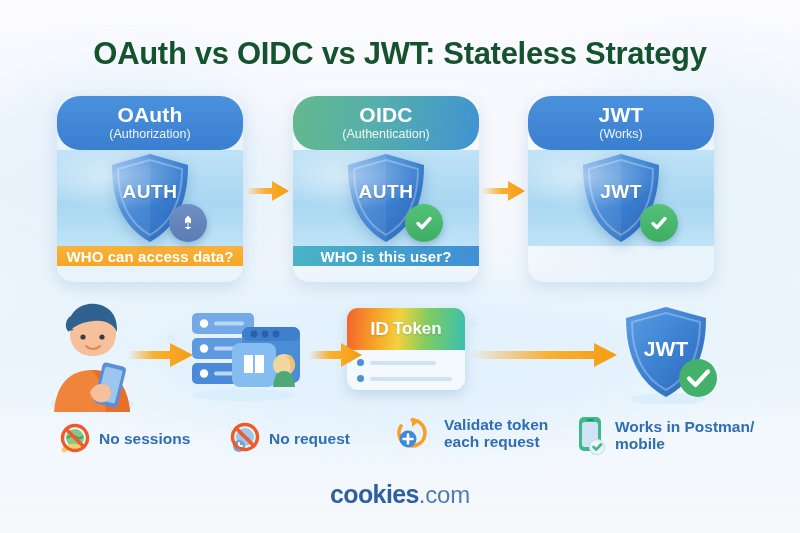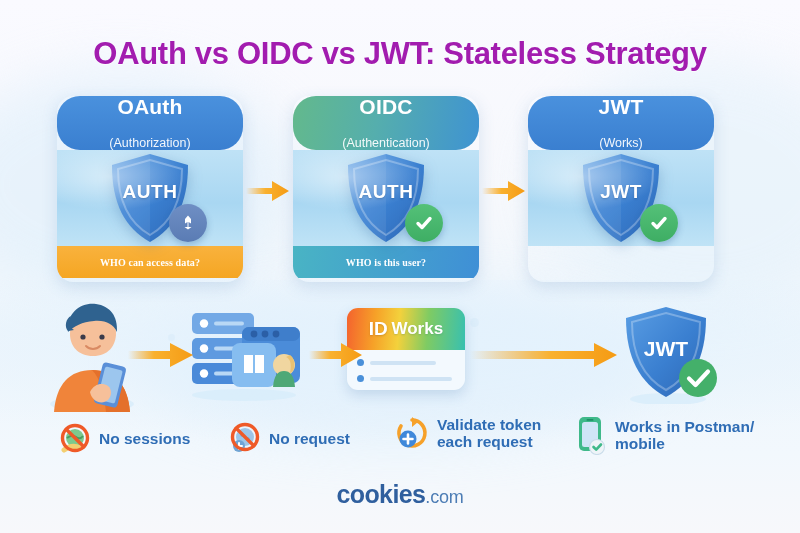--- a/index.html
+++ b/index.html
@@ -18,43 +18,43 @@
   .blob-a{left:-60px;top:70px;width:360px;height:230px;background:#dceefb;}
   .blob-b{right:-70px;top:60px;width:330px;height:250px;background:#e2f1fb;}
   .blob-c{left:140px;top:290px;width:520px;height:150px;background:#dcedfb;opacity:.6;}
   .bg-wave{position:absolute;left:0;right:0;top:280px;height:170px;
     background:radial-gradient(120% 80% at 50% 40%,#e4f2fd 0%,rgba(228,242,253,0) 70%);}
   .bg-dot{position:absolute;border-radius:50%;background:#dbecf9;opacity:.75;}
 
   
   .title{
     position:absolute;left:0;right:0;top:36px;text-align:center;
-    font-size:31px;font-weight:bold;color:#a21caf;letter-spacing:-.3px;
+    font-size:31px;font-weight:bold;color:#14532d;letter-spacing:-.3px;
     text-shadow:0 1px 0 rgba(255,255,255,.7);
   }
 
   
   .card{
     position:absolute;top:96px;width:186px;height:186px;
     border-radius:16px;overflow:hidden;
     box-shadow:0 5px 16px rgba(70,120,175,.18);
   }
   #card-0{left:57px;}
   #card-1{left:293px;}
   #card-2{left:528px;}
   .card-head{height:54px;display:flex;flex-direction:column;align-items:center;
-    justify-content:space-between;color:#fff;line-height:1.05;border-radius:23px;}
+    justify-content:center;color:#fff;line-height:1.05;border-radius:23px;}
   .card-head .t{font-size:21px;font-weight:bold;letter-spacing:.2px;}
   .card-head .s{font-size:12.5px;opacity:.93;margin-top:2px;font-weight:normal;}
   .card-body{height:96px;position:relative;
     background:linear-gradient(180deg,#bfe2f6 0%,#a9d7f2 55%,#bfe3f6 100%);}
   .card-body::after{content:"";position:absolute;inset:0;
     background:radial-gradient(60% 50% at 28% 28%,rgba(255,255,255,.45),rgba(255,255,255,0) 70%);}
-  .card-foot{height:32px;display:flex;align-items:center;justify-content:center;
-    color:#fff;font-size:10px;font-weight:bold;letter-spacing:.1px;font-family:Liberation Serif, serif;}
+  .card-foot{height:20px;display:flex;align-items:center;justify-content:center;
+    color:#fff;font-size:15px;font-weight:bold;letter-spacing:.1px;}
 
   
   .head-blue{background:linear-gradient(180deg,#4a91dd 0%,#3a7fd0 100%);}
   .head-grad{background:linear-gradient(100deg,#63b98c 0%,#55aead 45%,#3f93d2 100%);}
   .foot-orange{background:linear-gradient(180deg,#f9b23d 0%,#f5a623 100%);}
   .foot-tealblue{background:linear-gradient(100deg,#49b4c4 0%,#3f8fd6 100%);}
   .foot-green{background:linear-gradient(100deg,#53bb76 0%,#49b492 100%);}
 
   
   .shield-wrap{position:absolute;left:50%;top:50%;transform:translate(-50%,-50%);
@@ -100,27 +100,27 @@
   .idline.l1{width:66px;}
   .idline.l2{width:82px;}
 
   
   .bullet{position:absolute;display:flex;align-items:center;}
   .bullet .ico{flex:none;margin-right:7px;}
   .bullet .ico svg{display:block;}
   .bullet .lbl{font-size:15.5px;font-weight:bold;color:#2f6db5;line-height:1.12;}
   #bullet-0{left:58px;top:422px;}
   #bullet-1{left:228px;top:422px;}
-  #bullet-2{left:394px;top:415px;}
+  #bullet-2{left:394px;top:415px;gap:7px;}
   #bullet-3{left:572px;top:415px;justify-content:flex-end;}
 
   
   .brand{position:absolute;left:0;right:0;bottom:24px;text-align:center;}
   .brand .b1{font-size:25px;font-weight:bold;color:#2f5f9e;letter-spacing:-.6px;}
-  .brand .b2{font-size:18px;color:#4d7db5;letter-spacing:-.2px;}
+  .brand .b2{font-size:24px;color:#4d7db5;letter-spacing:-.2px;}
 </style>
 </head>
 <body>
 
 <div class="stage">
 
   <div class="bg-base"></div>
   <div class="bg-blob blob-a"></div>
   <div class="bg-blob blob-b"></div>
   <div class="bg-blob blob-c"></div>
@@ -285,21 +285,21 @@
       <circle cx="98" cy="60" r="11" fill="#f0d6a0"></circle>
       <path d="M87 82 C88 70 92 66 98 66 C104 66 108 70 109 82 Z" fill="#4ea877"></path>
       <path d="M104 50 C110 54 110 66 104 68 C106 58 104 54 100 52 Z" fill="#e8c171"></path>
     </svg>
   </div>
 
   <div class="flow" id="flow-idtoken">
     <div class="idtoken-card">
       <div class="idtoken-head">
         <span class="id">ID</span>
-        <span class="tk">Works</span>
+        <span class="tk">Token</span>
       </div>
       <div class="idtoken-rows">
         <div class="idrow">
             <span class="iddot"></span>
             <span class="idline l1"></span>
           </div>
         <div class="idrow">
             <span class="iddot"></span>
             <span class="idline l2"></span>
           </div>

